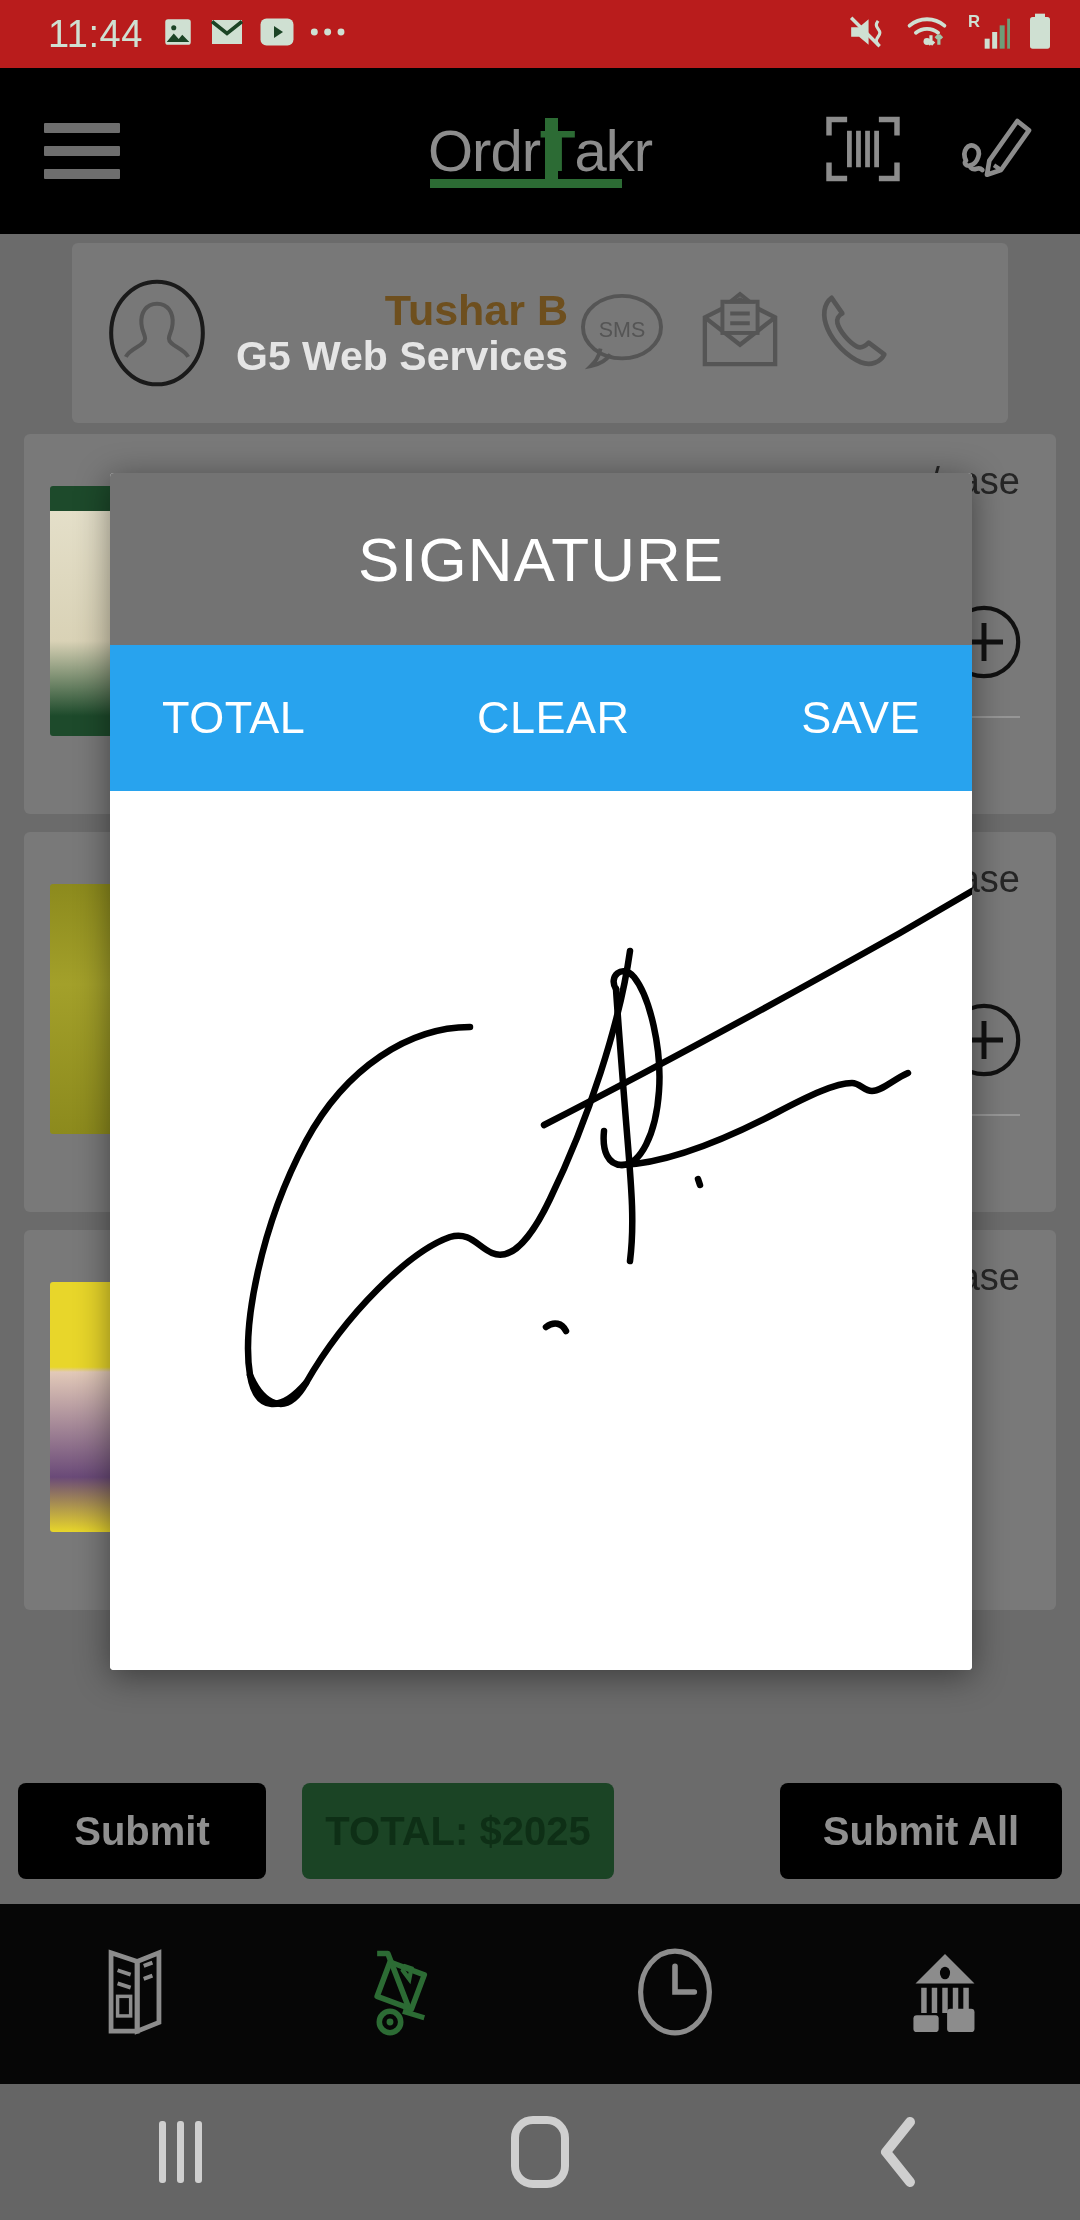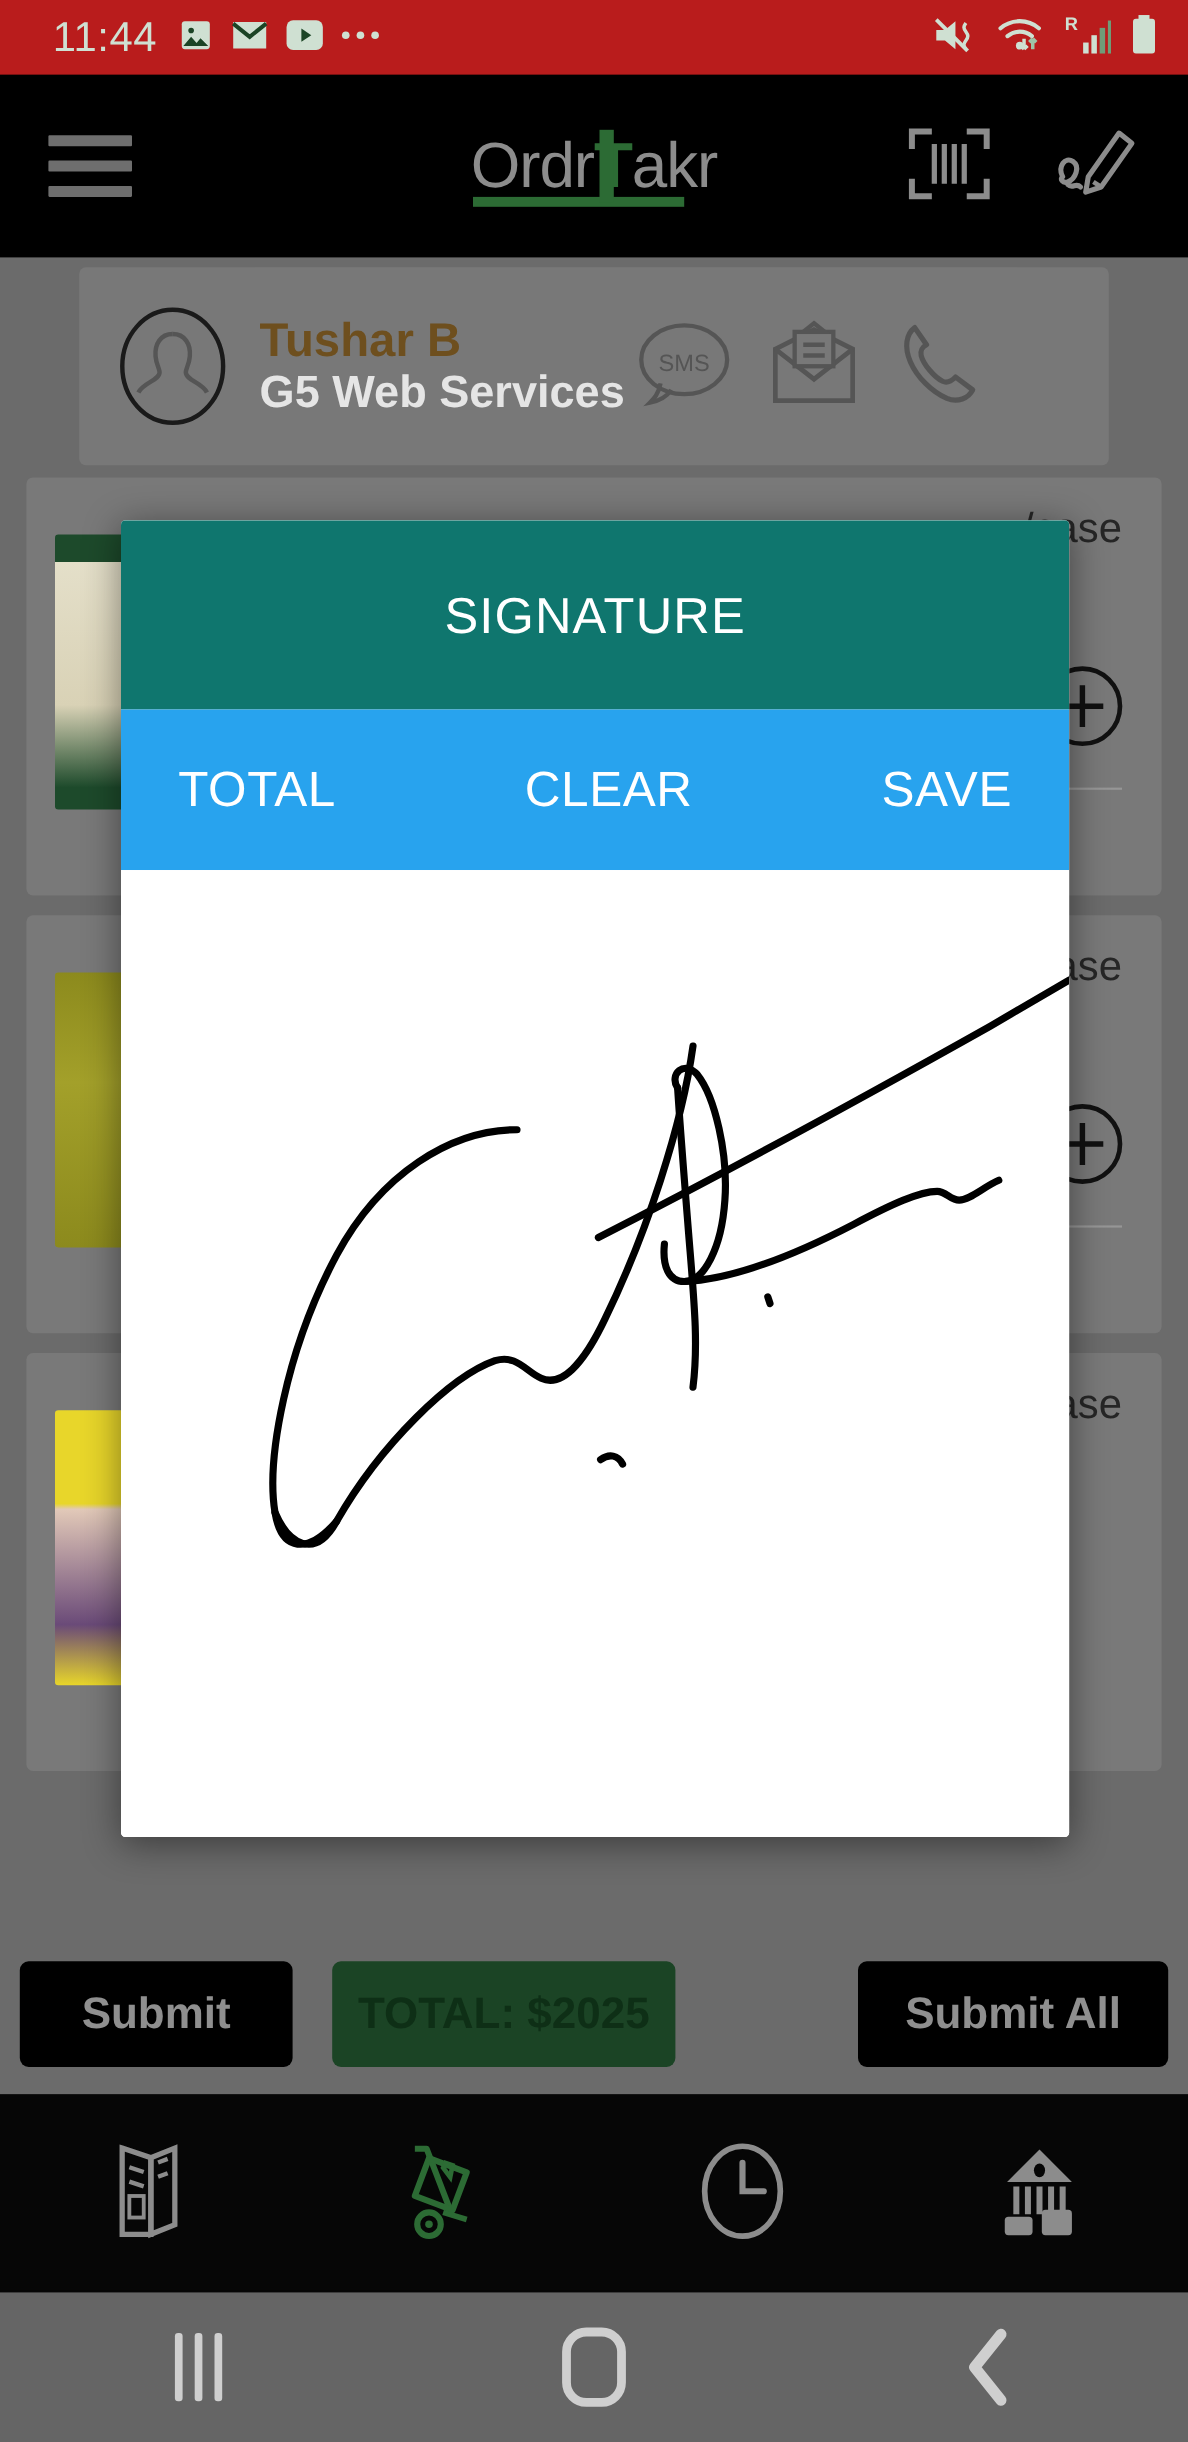--- a/index.html
+++ b/index.html
@@ -123,21 +123,21 @@
     width: 936px; height: 180px;
     background: #787878;
     border-radius: 6px;
     display: flex;
     align-items: center;
     box-sizing: border-box;
     padding: 0 30px;
   }
   .avatar { width: 110px; height: 110px; flex: 0 0 auto; margin-right: 24px; }
   .cust-names { display: flex; flex-direction: column; justify-content: center; }
-  .cust-name { font-size: 43px; color: #6e4f1e; font-weight: 700; line-height: 1.12; }
+  .cust-name { font-size: 43px; color: #6e4f1e; font-weight: 700; line-height: 1.12; text-align: right; }
   .cust-org { font-size: 41px; color: #e5e5e5; font-weight: 700; line-height: 1.12; }
   .contact-icons { margin-left: 8px; display: flex; align-items: center; gap: 26px; }
 
   .product-list { position: absolute; top: 200px; left: 24px; width: 1032px; }
   .product-card {
     position: relative;
     background: #797979;
     border-radius: 6px;
     margin-bottom: 18px;
     height: 380px;
@@ -255,24 +255,24 @@
     position: absolute;
     left: 110px; top: 473px;
     width: 862px; height: 1197px;
     background: #fff;
     border-radius: 4px;
     overflow: hidden;
     box-shadow: 0 6px 34px rgba(0,0,0,0.45);
   }
   .dlg-title {
     height: 172px;
-    background: #0f766e;
+    background: #737373;
     display: flex; align-items: center; justify-content: center;
     color: #fff;
-    font-size: 46px;
+    font-size: 62px;
     letter-spacing: 1px;
   }
   .dlg-actions {
     height: 146px;
     background: #28a3ee;
     display: flex; align-items: center;
     box-sizing: border-box;
     padding: 0 48px;
   }
   .dlg-btn {

